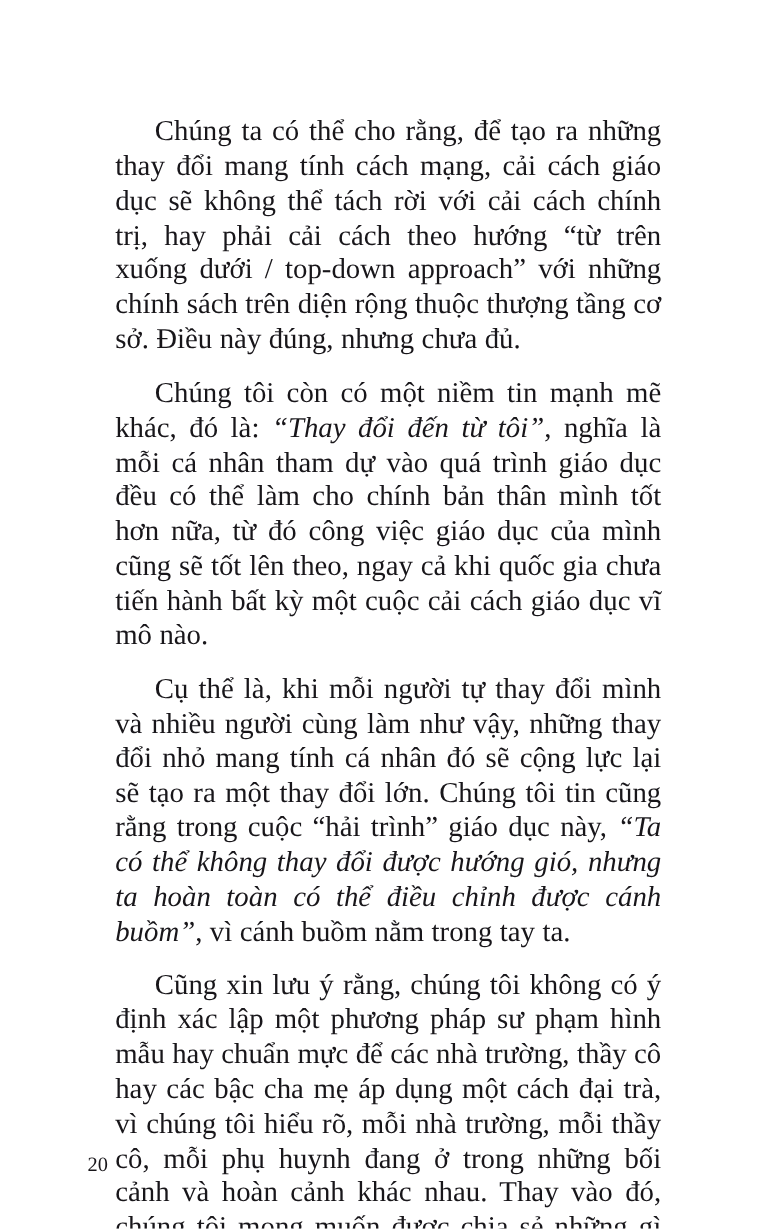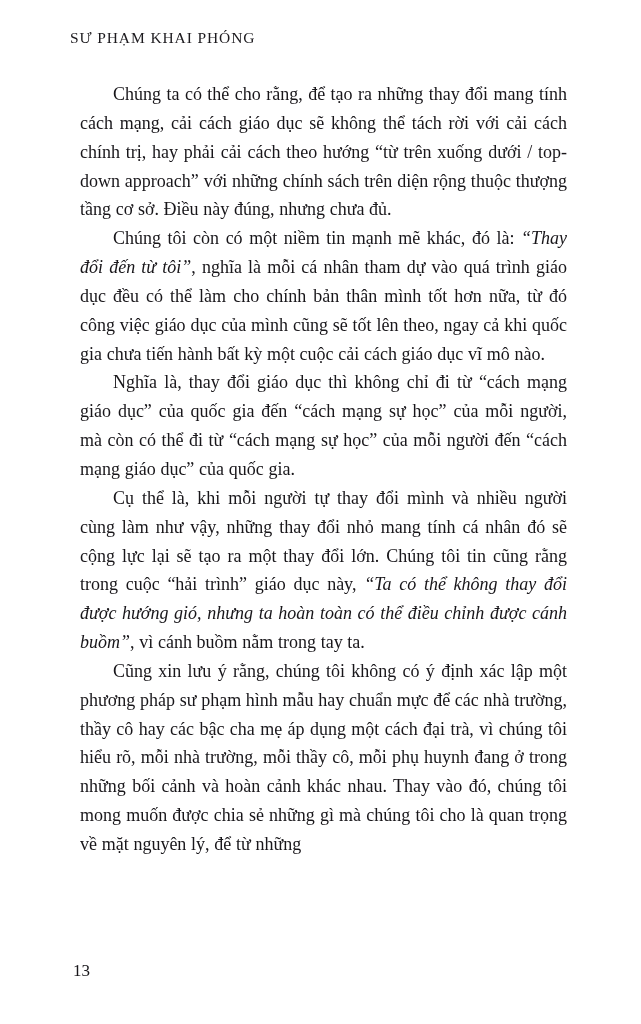--- a/index.html
+++ b/index.html
@@ -36,25 +36,25 @@
 
   
   .textblock {
     position: absolute;
     left: 80px;
     top: 80px;
     width: 487px;
   }
 
   p.para {
-    margin: 0;
+    margin: 16px;
     text-indent: 33px;
     text-align: justify;
     text-justify: inter-word;
-    font-size: 18px;
+    font-size: 24px;
     line-height: 28.85px;
     color: #18161a;
     word-spacing: 0.2px;
   }
 
   
   .bi {
     font-weight: normal;
     font-style: italic;
   }
@@ -67,25 +67,23 @@
     font-size: 17px;
     line-height: 1;
     color: #18161a;
   }
 </style>
 </head>
 <body>
 
 <div class="page">
 
-  <div class="running-head">SƯ PHẠM KHAI PHÓNG</div>
 
   <div class="textblock">
       <p class="para"><span>Chúng ta có thể cho rằng, để tạo ra những thay đổi mang tính cách mạng, cải cách giáo dục sẽ không thể tách rời với cải cách chính trị, hay phải cải cách theo hướng “từ trên xuống dưới / top-down approach” với những chính sách trên diện rộng thuộc thượng tầng cơ sở. Điều này đúng, nhưng chưa đủ.</span></p>
       <p class="para"><span>Chúng tôi còn có một niềm tin mạnh mẽ khác, đó là: </span><span class="bi">“Thay đổi đến từ tôi”</span><span>, nghĩa là mỗi cá nhân tham dự vào quá trình giáo dục đều có thể làm cho chính bản thân mình tốt hơn nữa, từ đó công việc giáo dục của mình cũng sẽ tốt lên theo, ngay cả khi quốc gia chưa tiến hành bất kỳ một cuộc cải cách giáo dục vĩ mô nào.</span></p>
-      <p class="para"><span>Nghĩa là, thay đổi giáo dục thì không chỉ đi từ “cách mạng giáo dục” của quốc gia đến “cách mạng sự học” của mỗi người, mà còn có thể đi từ “cách mạng sự học” của mỗi người đến “cách mạng giáo dục” của quốc gia.</span></p>
       <p class="para"><span>Cụ thể là, khi mỗi người tự thay đổi mình và nhiều người cùng làm như vậy, những thay đổi nhỏ mang tính cá nhân đó sẽ cộng lực lại sẽ tạo ra một thay đổi lớn. Chúng tôi tin cũng rằng trong cuộc “hải trình” giáo dục này, </span><span class="bi">“Ta có thể không thay đổi được hướng gió, nhưng ta hoàn toàn có thể điều chỉnh được cánh buồm”</span><span>, vì cánh buồm nằm trong tay ta.</span></p>
       <p class="para"><span>Cũng xin lưu ý rằng, chúng tôi không có ý định xác lập một phương pháp sư phạm hình mẫu hay chuẩn mực để các nhà trường, thầy cô hay các bậc cha mẹ áp dụng một cách đại trà, vì chúng tôi hiểu rõ, mỗi nhà trường, mỗi thầy cô, mỗi phụ huynh đang ở trong những bối cảnh và hoàn cảnh khác nhau. Thay vào đó, chúng tôi mong muốn được chia sẻ những gì mà chúng tôi cho là quan trọng về mặt nguyên lý, để từ những</span></p>
     </div>
 
-  <div class="folio">13</div>
+  <div class="folio">20</div>
 
 </div>
 
 </body></html>

